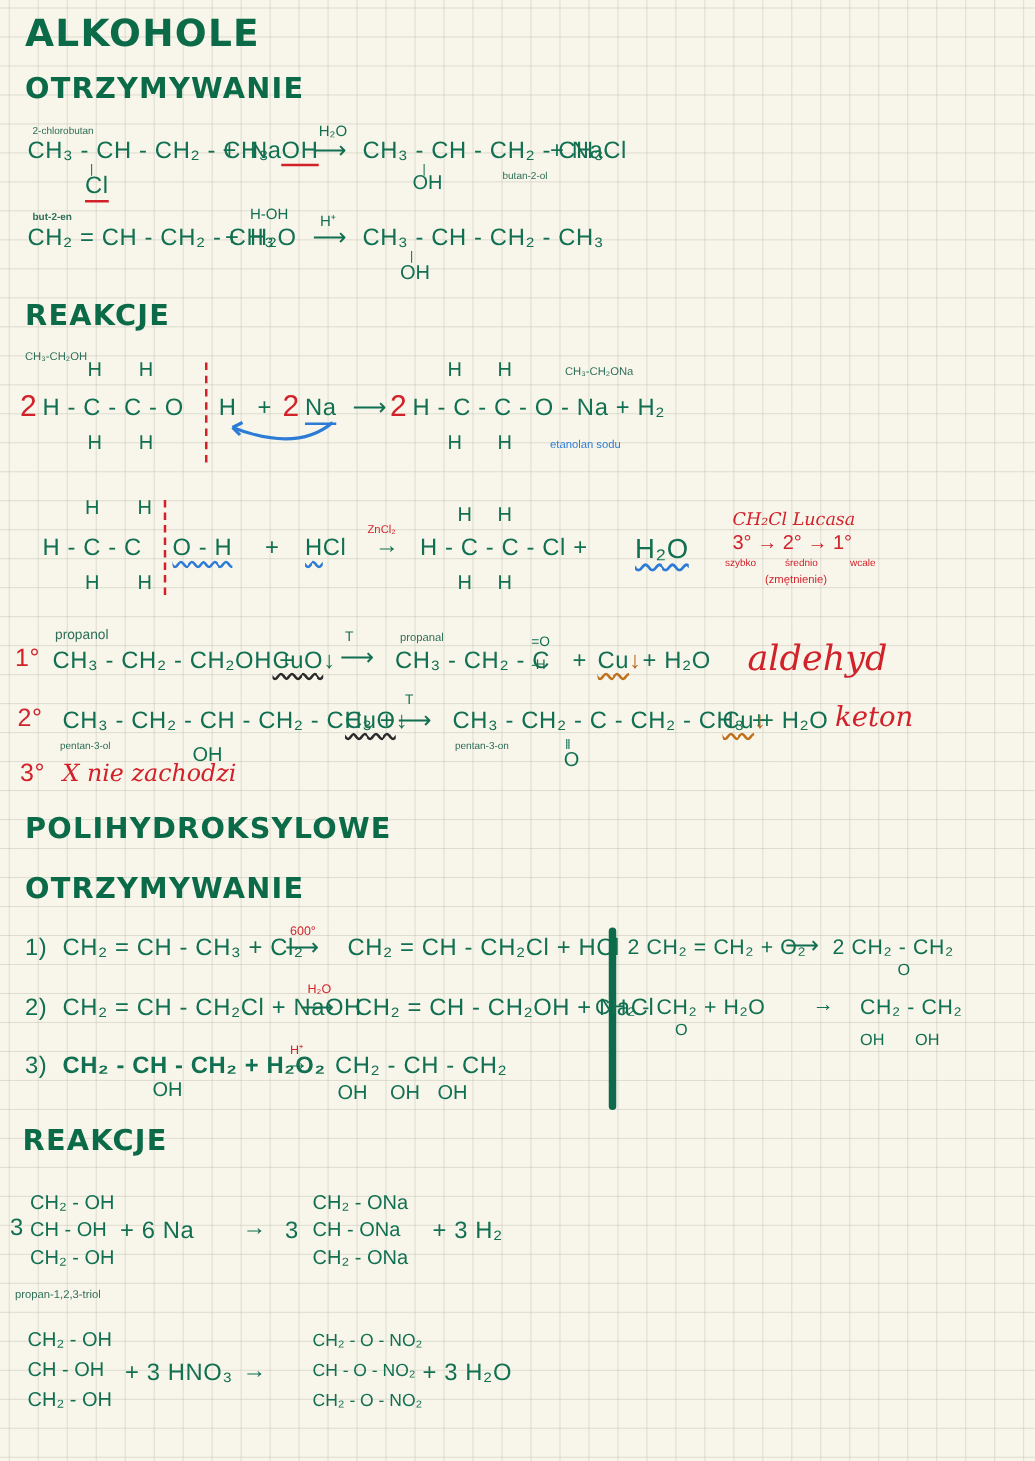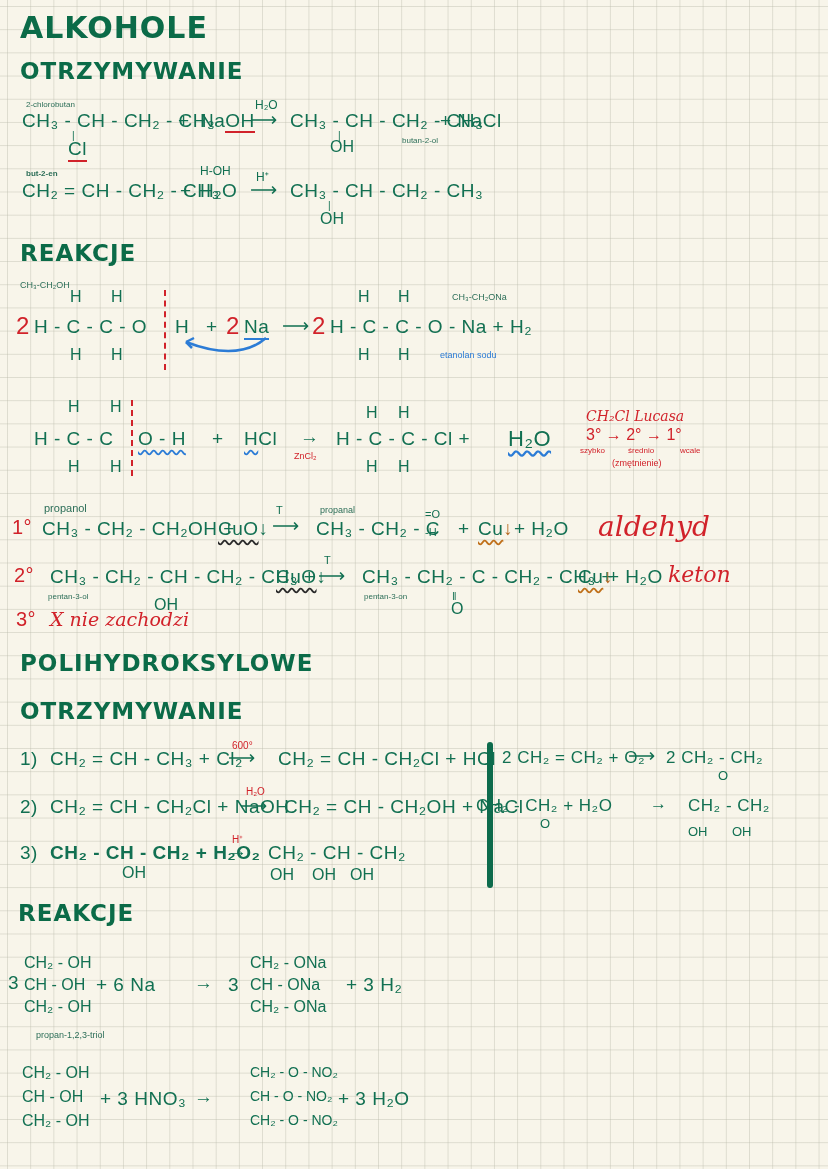--- a/index.html
+++ b/index.html
@@ -95,21 +95,21 @@
 
 <div class="abs eqs" style="left:68px;top:398px;">H</div>
 <div class="abs eqs" style="left:110px;top:398px;">H</div>
 <div class="abs eq" style="left:34px;top:428px;">H -  C  -  C</div>
 <div class="abs eq wavy-blue" style="left:138px;top:428px;">O - H</div>
 <div class="dash-red" style="left:131px;top:400px;height:76px;"></div>
 <div class="abs eqs" style="left:68px;top:458px;">H</div>
 <div class="abs eqs" style="left:110px;top:458px;">H</div>
 <div class="abs eq" style="left:212px;top:428px;">+</div>
 <div class="abs eq" style="left:244px;top:428px;"><span class="wavy-blue">H</span><span>Cl</span></div>
-<div class="abs redsm" style="left:294px;top:418px;font-size:9px;margin-top:33px;">ZnCl₂</div>
+<div class="abs redsm" style="left:294px;top:418px;font-size:9px;">ZnCl₂</div>
 <div class="abs eq" style="left:300px;top:426px;">→</div>
 <div class="abs eqs" style="left:366px;top:404px;">H</div>
 <div class="abs eqs" style="left:398px;top:404px;">H</div>
 <div class="abs eq" style="left:336px;top:428px;">H - C - C - Cl  +</div>
 <div class="abs eqs" style="left:366px;top:458px;">H</div>
 <div class="abs eqs" style="left:398px;top:458px;">H</div>
 <div class="abs eq wavy-blue" style="left:508px;top:426px;font-size:22px;">H₂O</div>
 
 <div class="abs redsm hand" style="left:586px;top:408px;font-size:14px;">CH₂Cl Lucasa</div>
 <div class="abs redsm" style="left:586px;top:426px;font-size:16px;">3° → 2° → 1°</div>
@@ -196,21 +196,21 @@
 <div class="abs eqs" style="left:24px;top:954px;">CH₂ - OH</div>
 <div class="abs eqs" style="left:24px;top:976px;">CH - OH</div>
 <div class="abs eqs" style="left:24px;top:998px;">CH₂ - OH</div>
 <div class="abs eq" style="left:96px;top:974px;">+    6 Na</div>
 <div class="abs eq" style="left:194px;top:972px;">→</div>
 <div class="abs eq" style="left:228px;top:974px;">3</div>
 <div class="abs eqs" style="left:250px;top:954px;">CH₂ - ONa</div>
 <div class="abs eqs" style="left:250px;top:976px;">CH - ONa</div>
 <div class="abs eqs" style="left:250px;top:998px;">CH₂ - ONa</div>
 <div class="abs eq" style="left:346px;top:974px;">+ 3 H₂</div>
-<div class="abs tiny" style="left:36px;top:1030px;font-size:9px;">propan-1,2,3-triol</div>
+<div class="abs tiny" style="left:12px;top:1030px;font-size:9px;">propan-1,2,3-triol</div>
 
 <div class="abs eqs" style="left:22px;top:1064px;">CH₂ - OH</div>
 <div class="abs eqs" style="left:22px;top:1088px;">CH - OH</div>
 <div class="abs eqs" style="left:22px;top:1112px;">CH₂ - OH</div>
 <div class="abs eq" style="left:100px;top:1088px;">+   3 HNO₃</div>
 <div class="abs eq" style="left:194px;top:1086px;">→</div>
 <div class="abs eqs" style="left:250px;top:1064px;font-size:14px;">CH₂ - O - NO₂</div>
 <div class="abs eqs" style="left:250px;top:1088px;font-size:14px;">CH - O - NO₂</div>
 <div class="abs eqs" style="left:250px;top:1112px;font-size:14px;">CH₂ - O - NO₂</div>
 <div class="abs eq" style="left:338px;top:1088px;">+ 3 H₂O</div>

